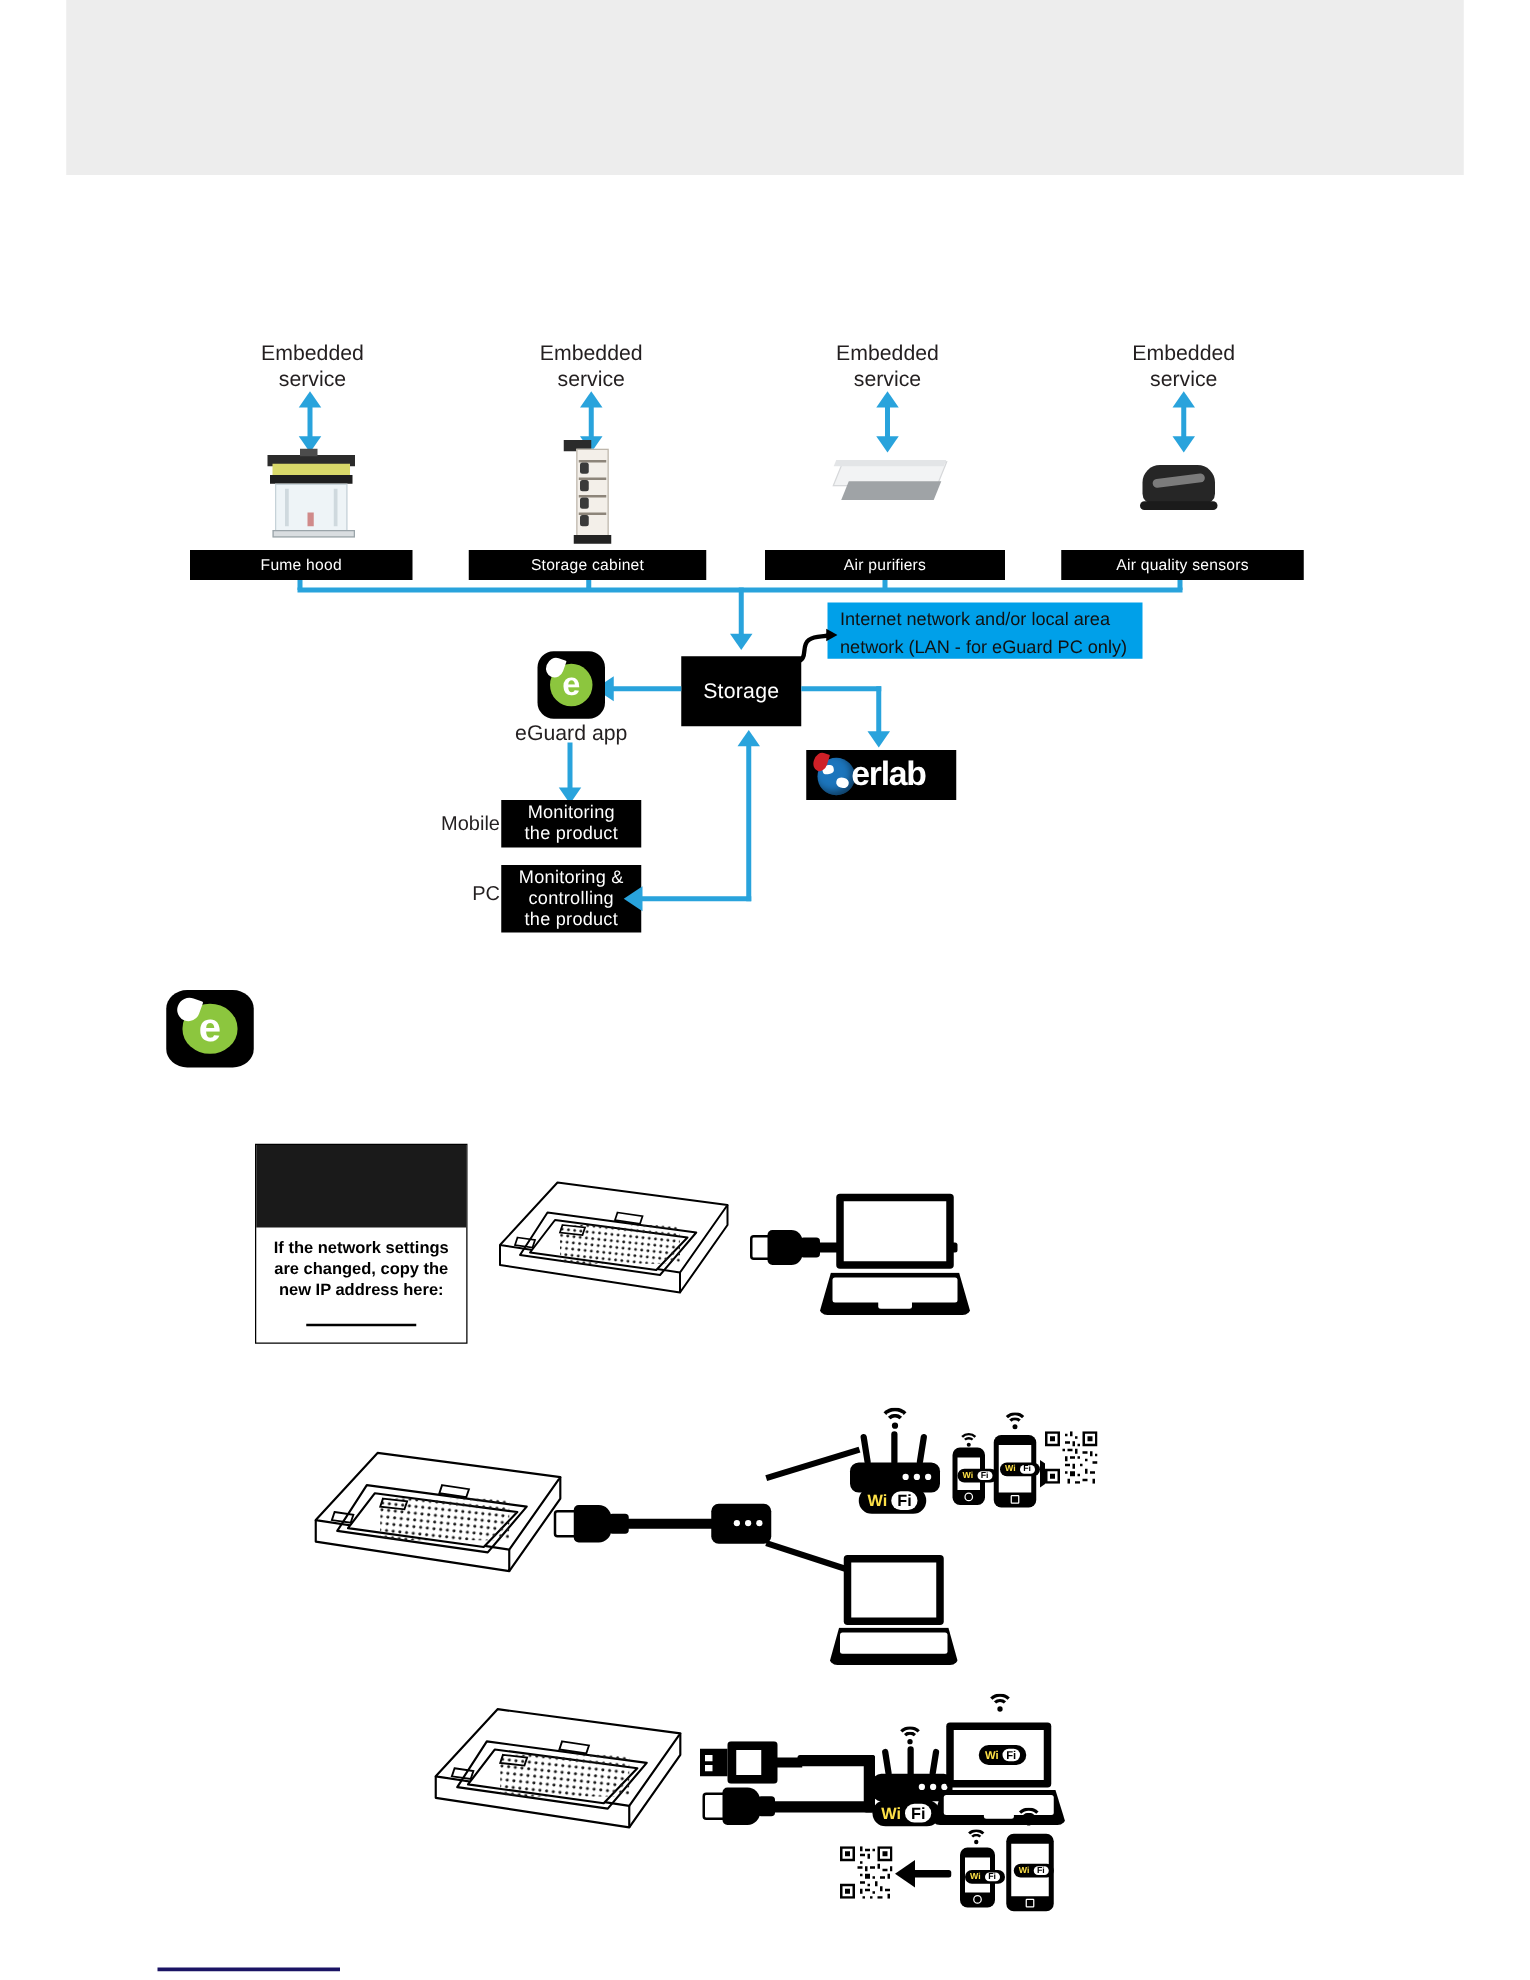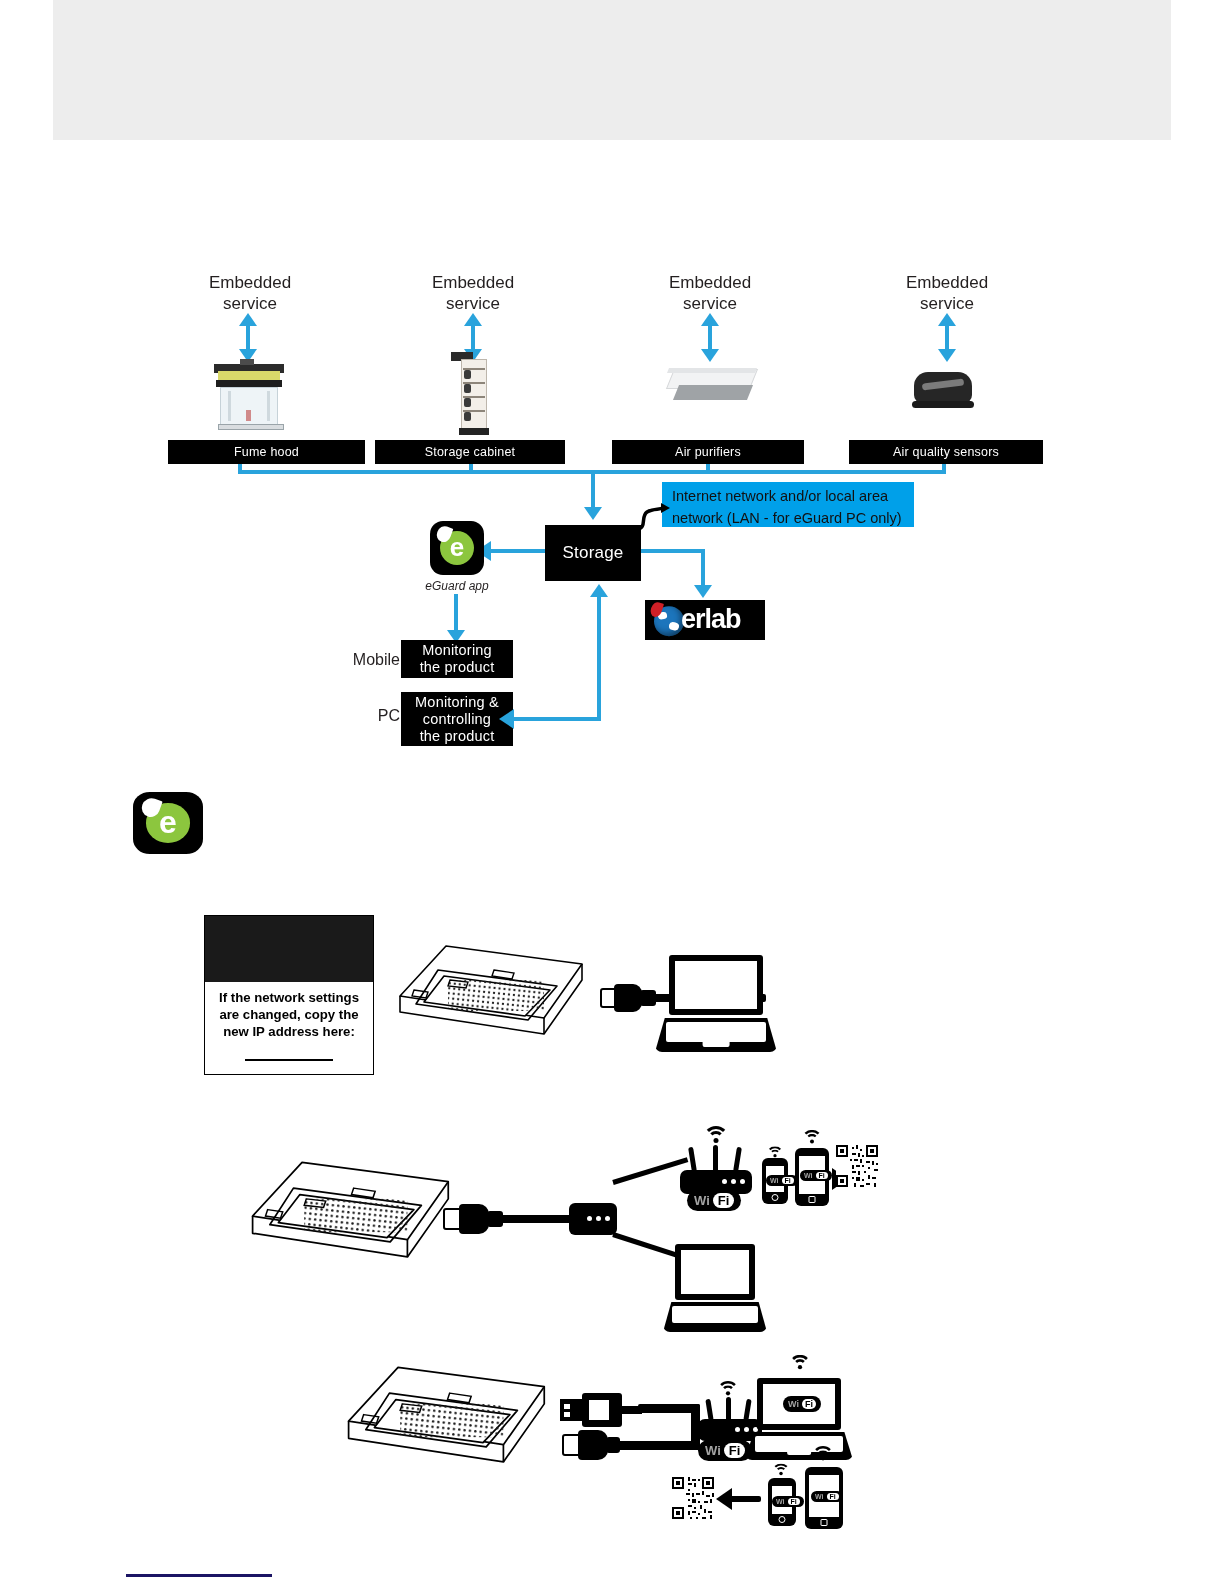--- a/index.html
+++ b/index.html
@@ -116,21 +116,21 @@
   .wifi-arc .dot {
     width:5px; height:5px; background:#000; border-radius:50%;
     border:none; top:12px;
   }
 
   
   .wifi-badge {
     position:absolute; background:#000; border-radius:999px;
     display:flex; align-items:center; gap:3px; padding:3px 7px;
   }
-  .wifi-badge .wi { color:#a3a3a3; font-weight:700; font-size:13px; }
+  .wifi-badge .wi { color:#fde047; font-weight:700; font-size:13px; }
   .wifi-badge .fi {
     background:#fff; color:#000; font-weight:700; font-size:13px;
     border-radius:999px; padding:0 5px;
   }
   .wifi-badge.small { padding:2px 4px; }
   .wifi-badge.small .wi { font-size:7px; }
   .wifi-badge.small .fi { font-size:7px; padding:0 3px; }
 
   
   .router-body { position:absolute; background:#000; border-radius:7px; }
@@ -186,21 +186,21 @@
     <div style="position:absolute;left:4px;top:6px;width:70px;height:9px;background:#2b2b2b;"></div>
     <div style="position:absolute;left:8px;top:13px;width:62px;height:9px;background:#d9d96a;"></div>
     <div style="position:absolute;left:6px;top:22px;width:66px;height:7px;background:#1e1e1e;"></div>
     <div style="position:absolute;left:10px;top:29px;width:58px;height:38px;background:#eef4f7;border:1px solid #c6d2d8;"></div>
     <div style="position:absolute;left:18px;top:33px;width:3px;height:30px;background:#cfd9de;"></div>
     <div style="position:absolute;left:57px;top:33px;width:3px;height:30px;background:#cfd9de;"></div>
     <div style="position:absolute;left:36px;top:52px;width:5px;height:11px;background:#d08a8a;"></div>
     <div style="position:absolute;left:8px;top:66px;width:66px;height:6px;background:#d9dde0;border:1px solid #9aa4a9;"></div>
     <div style="position:absolute;left:30px;top:1px;width:14px;height:6px;background:#4c4c4c;"></div>
   </div>
-  <div class="blk-label" style="left:152px; top:440px; width:197px; height:24px;margin-left:16px;">Fume hood</div>
+  <div class="blk-label" style="left:152px; top:440px; width:178px; height:24px;">Fume hood</div>
 
   <div class="plain-label" style="left:378px; top:272px; width:190px;">
     <span>Embedded</span><br>
     <span>service</span>
   </div>
   <div class="cyan-line" style="left:471px; top:322px; width:4px; height:30px;"></div>
   <div class="arrow-cyan-up" style="left:464px; top:313px;"></div>
   <div class="arrow-cyan-down" style="left:464px; top:349px;"></div>
   <div style="position:absolute;left:449px;top:352px;width:48px;height:84px;">
     <div style="position:absolute;left:2px;top:0;width:22px;height:9px;background:#2b2b2b;"></div>
@@ -265,21 +265,21 @@
 
   <div class="blk-label" style="left:545px; top:525px; width:96px; height:56px; font-size:17px;">Storage</div>
 
   <div class="cyan-line" style="left:490px; top:549px; width:55px; height:4px;"></div>
   <div class="arrow-cyan-left" style="left:476px; top:541px;"></div>
 
   <div class="eg-icon" style="left:430px; top:521px; width:54px; height:54px;">
     <div class="eg-circle" style="font-size:26px;">e</div>
     <div class="eg-drop"></div>
   </div>
-  <div class="plain-label" style="left:402px; top:576px; width:110px; font-size:12px;font-style:italic;">eGuard app</div>
+  <div class="plain-label" style="left:402px; top:576px; width:110px; font-size:17px;">eGuard app</div>
 
   <div class="cyan-line" style="left:641px; top:549px; width:64px; height:4px;"></div>
   <div class="cyan-line" style="left:701px; top:549px; width:4px; height:38px;"></div>
   <div class="arrow-cyan-down" style="left:694px; top:585px;"></div>
 
   <div class="erlab-box" style="left:645px; top:600px; width:120px; height:40px;">
     <div class="erlab-globe"></div>
     <div class="erlab-drop"></div>
     <div class="erlab-text">erlab</div>
   </div>

